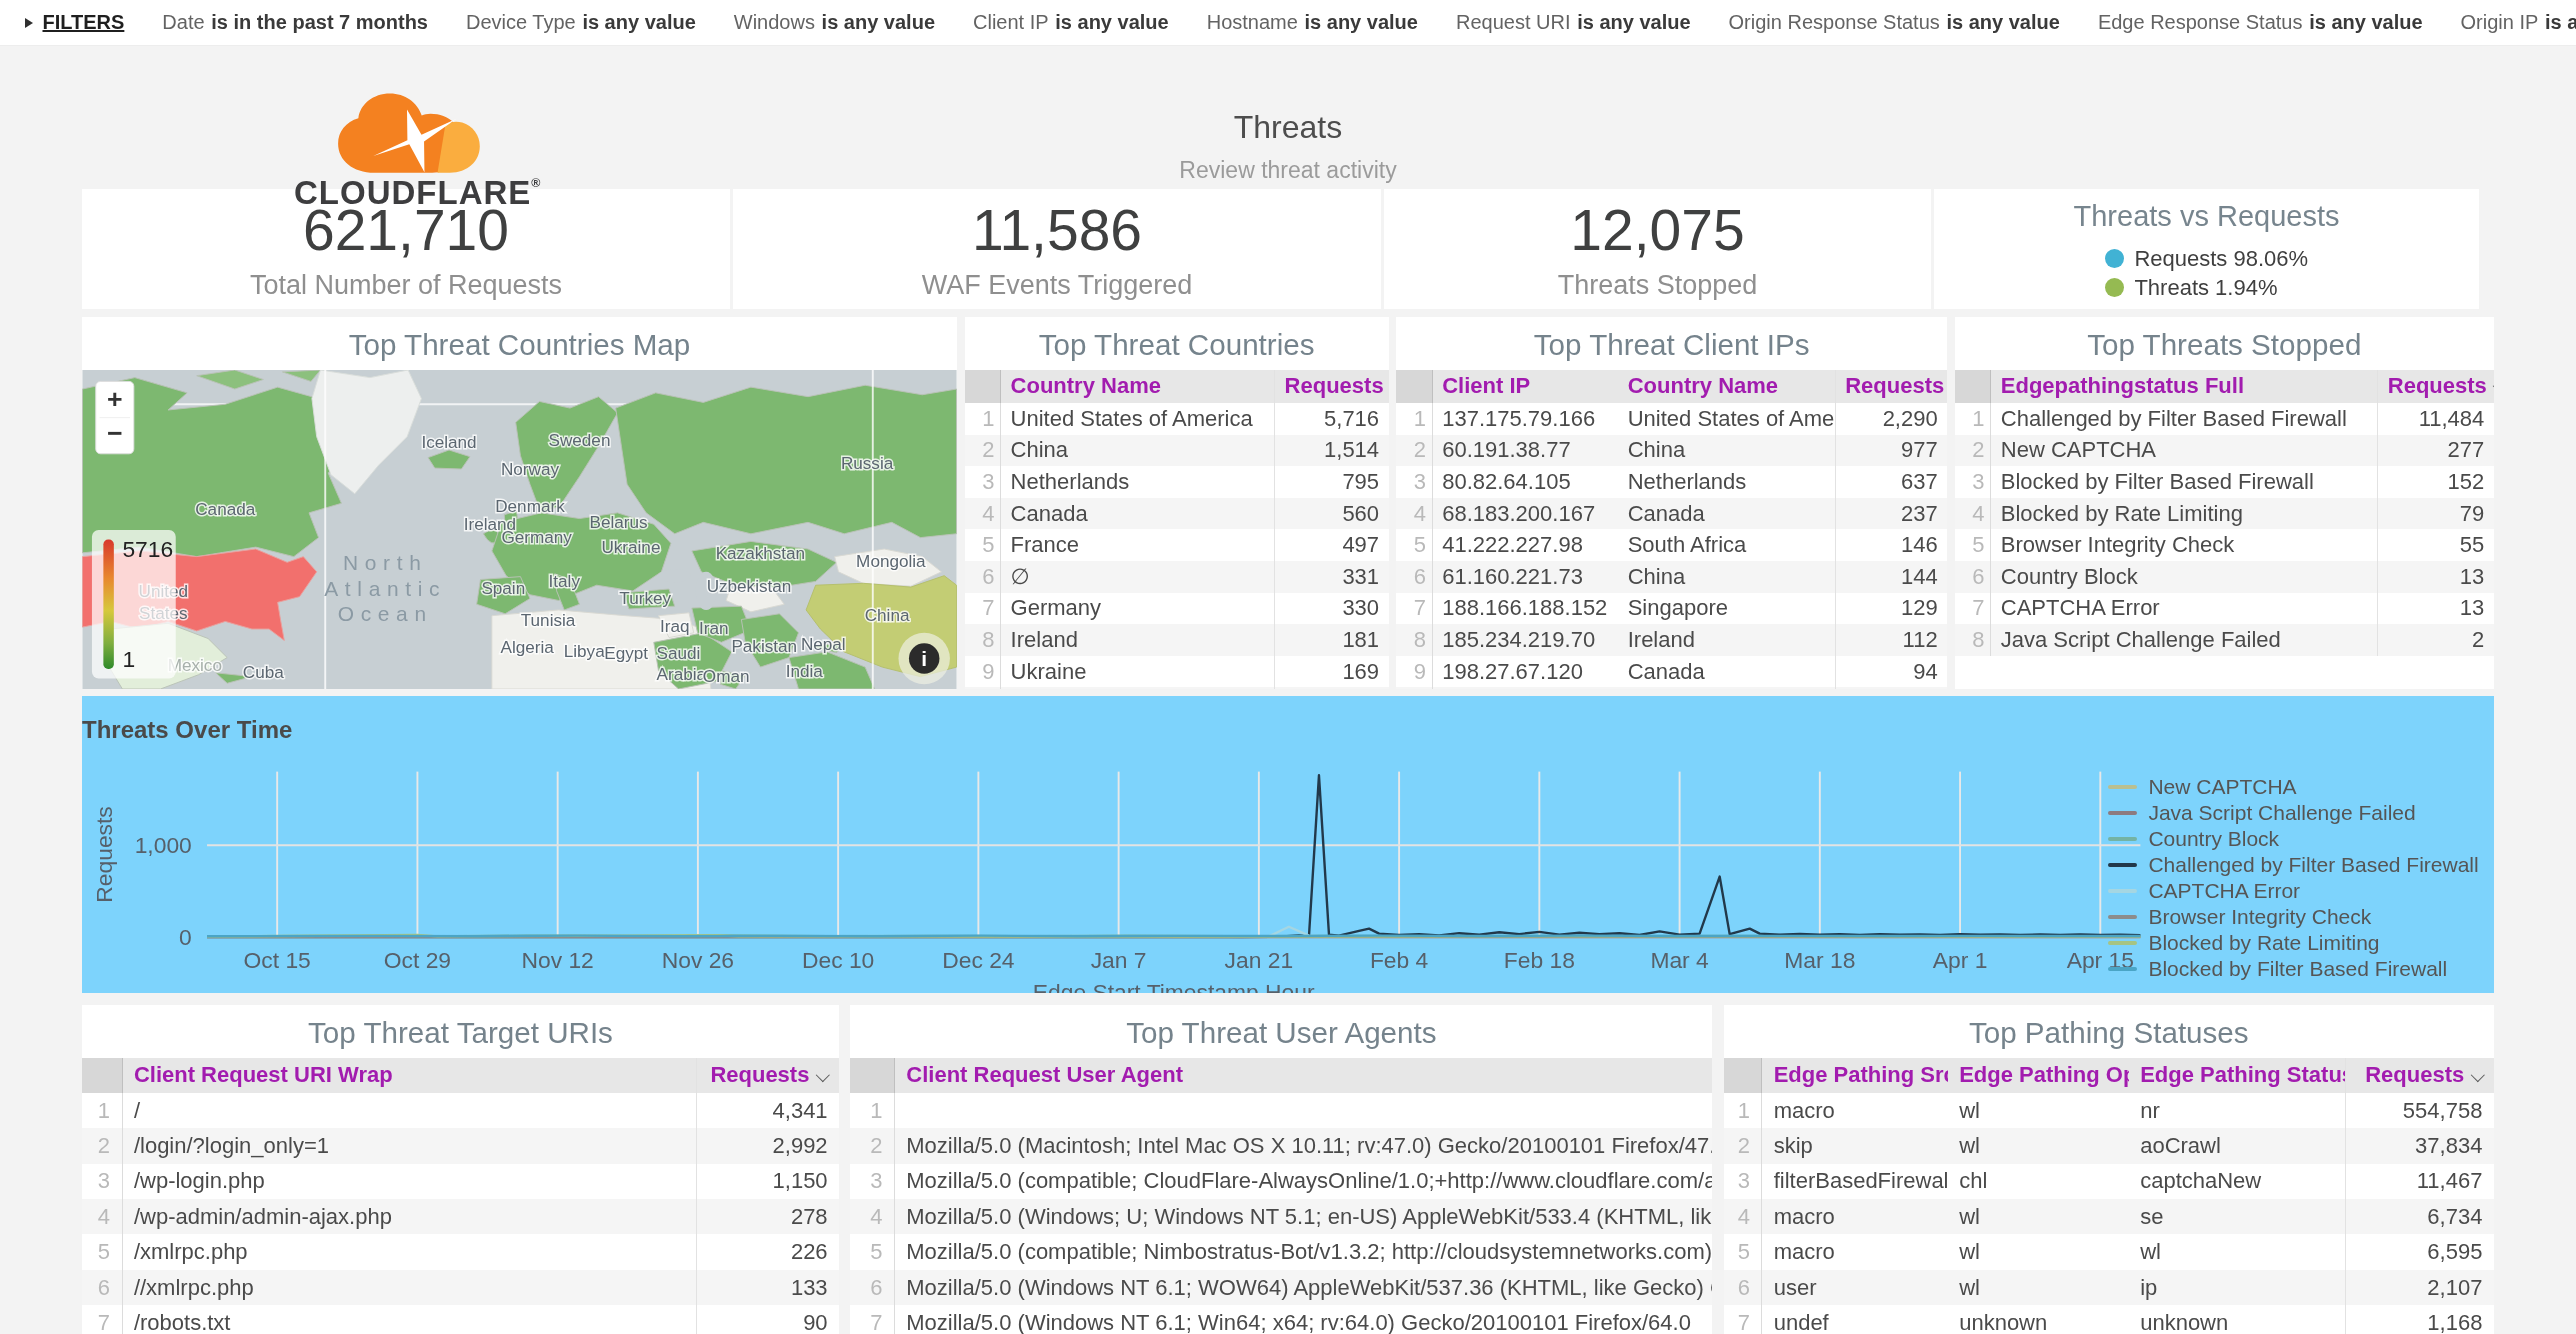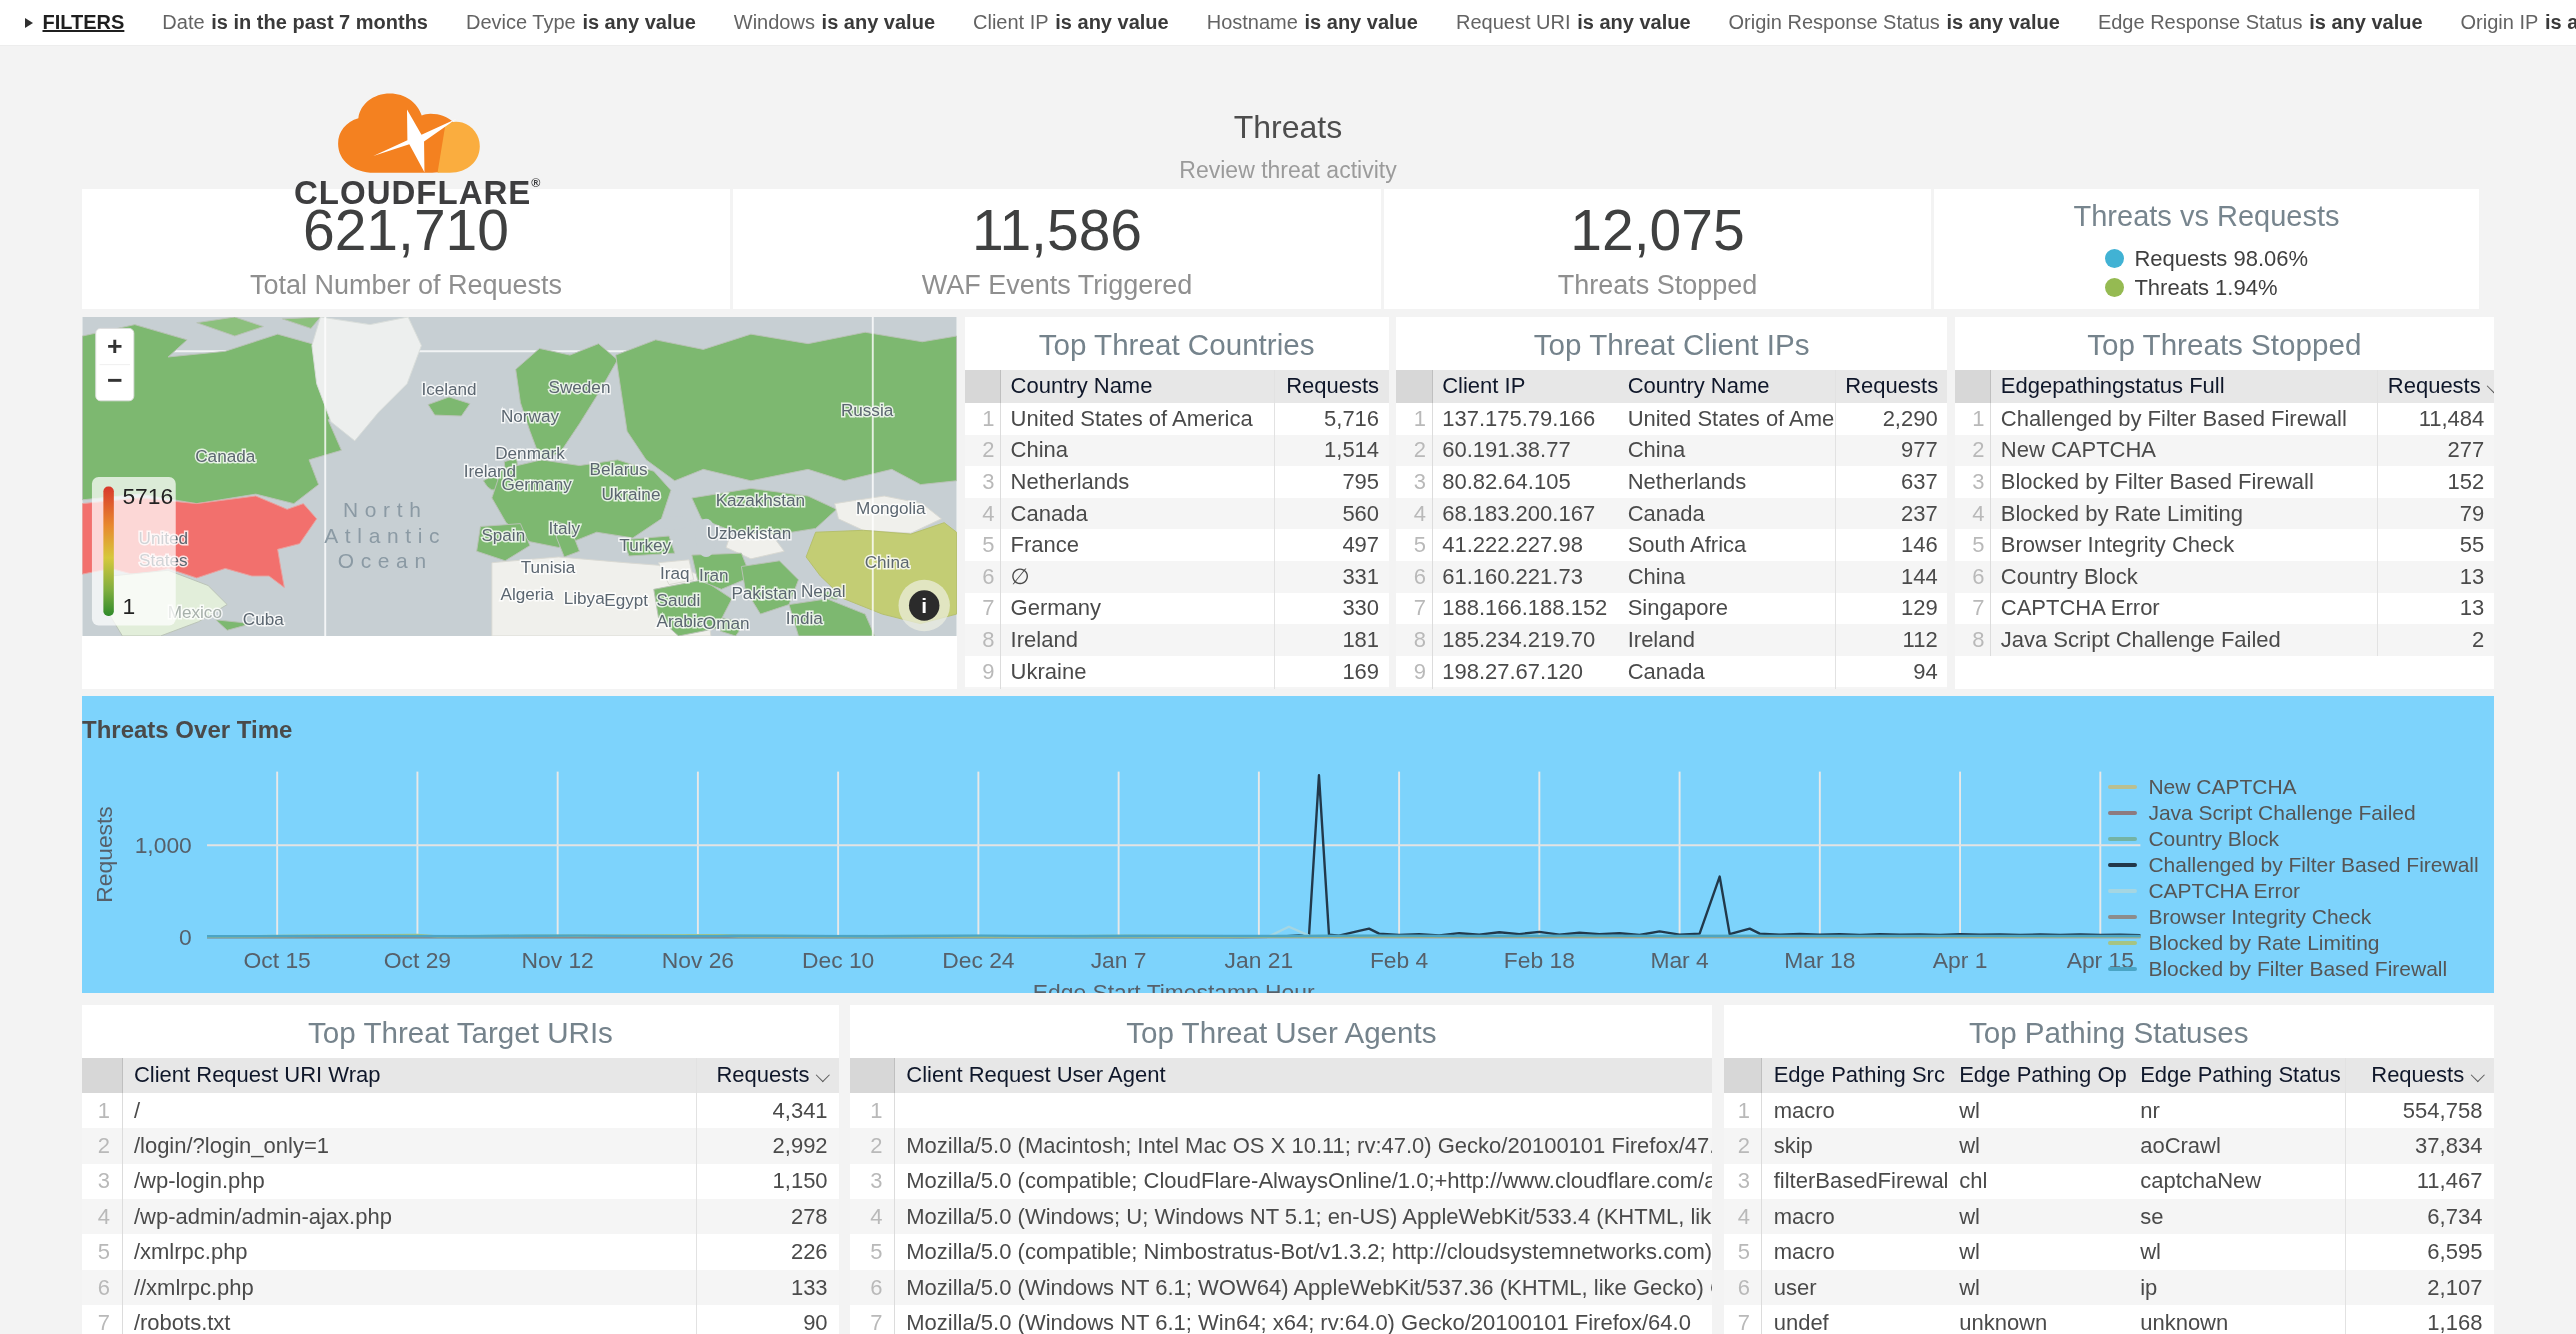--- a/index.html
+++ b/index.html
@@ -39,21 +39,21 @@
   .panel h2{margin:0;padding:11.4px 0 7.6px;text-align:center;font-size:29.6px;font-weight:normal;color:#75838c;}
   .row2{gap:7.6px;margin-bottom:7.6px;}
   .row2 .panel{height:372px;}
   .p-map{width:875px;}
   .p-countries{width:424px;}
   .p-ips{width:551px;}
   .p-stopped{width:539px;}
 
   
   table{border-collapse:collapse;width:100%;font-size:22px;table-layout:fixed;}
-  thead th{background:#e7e7e7;font-weight:normal;color:#0f172a;text-align:left;padding:5.7px 9.5px;line-height:22px;overflow:hidden;white-space:nowrap;}
+  thead th{background:#e7e7e7;font-weight:bold;color:#a21caf;text-align:left;padding:5.7px 9.5px;line-height:22px;overflow:hidden;white-space:nowrap;}
   thead th.rank{background:#d7d7d7;border-right:1.9px solid #bfbfbf;}
   tbody td{padding:4.8px 9.5px;line-height:22px;color:#4a4a4a;overflow:hidden;white-space:nowrap;}
   tbody tr:nth-child(even){background:#f5f5f5;}
   td.rank{color:#b9b9b9;text-align:right;border-right:1.9px solid #dcdcdc;padding-right:5.7px;}
   td.num,th.num{text-align:right;border-left:1px solid #e2e2e2;}
   .caret{display:inline-block;width:8.6px;height:8.6px;border-right:1.9px solid #5a5a5a;border-bottom:1.9px solid #5a5a5a;transform:rotate(45deg);margin-left:8.6px;vertical-align:2.9px;}
   .lg tbody td{padding:6.7px 11.4px;}
   .lg thead th{padding:6.7px 11.4px;}
 
   
@@ -135,20 +135,21 @@
         <div class="tvr-item">
           <span class="dot" style="background: rgb(149, 186, 82);"></span>
           <span>Threats 1.94%</span>
         </div>
       </div>
   </div>
 </div>
 
 <div class="row row2">
   <div class="panel p-map">
+    <h2>Top Threat Countries Map</h2>
     <div class="map-wrap">
       <svg id="map-svg" width="875" height="319" viewBox="0 0 918 335">
         <rect x="0" y="0" width="918" height="335" fill="#c7cfd3"></rect>
         <line x1="0" y1="36" x2="918" y2="36" stroke="#ffffff" stroke-width="2" opacity="0.75"></line>
 
         <g stroke="#b9c2b6" stroke-width="1">
           <path fill="#7db870" d="M0,20 L55,8 L110,24 L90,42 L150,36 L205,18 L255,32 L300,12 L338,28 L328,58 L288,68 L308,94 L258,108 L272,140 L238,150 L248,176 L222,196 L182,186 L120,196 L60,186 L0,192 Z"></path>
           <path fill="#8cc07d" d="M120,6 L160,0 L190,10 L160,20 Z M210,2 L250,0 L240,12 Z"></path>
           <path fill="#edefee" stroke="#d9ddda" d="M250,0 L302,8 L342,0 L356,30 L341,70 L311,100 L286,130 L261,110 L246,70 L241,30 Z"></path>
           <path fill="#f2706d" stroke="#e9a09d" d="M0,196 L60,190 L120,196 L182,188 L215,202 L232,196 L246,212 L228,238 L205,244 L208,262 L212,284 L196,272 L178,272 L150,264 L120,274 L90,264 L60,272 L30,264 L0,270 Z"></path>

